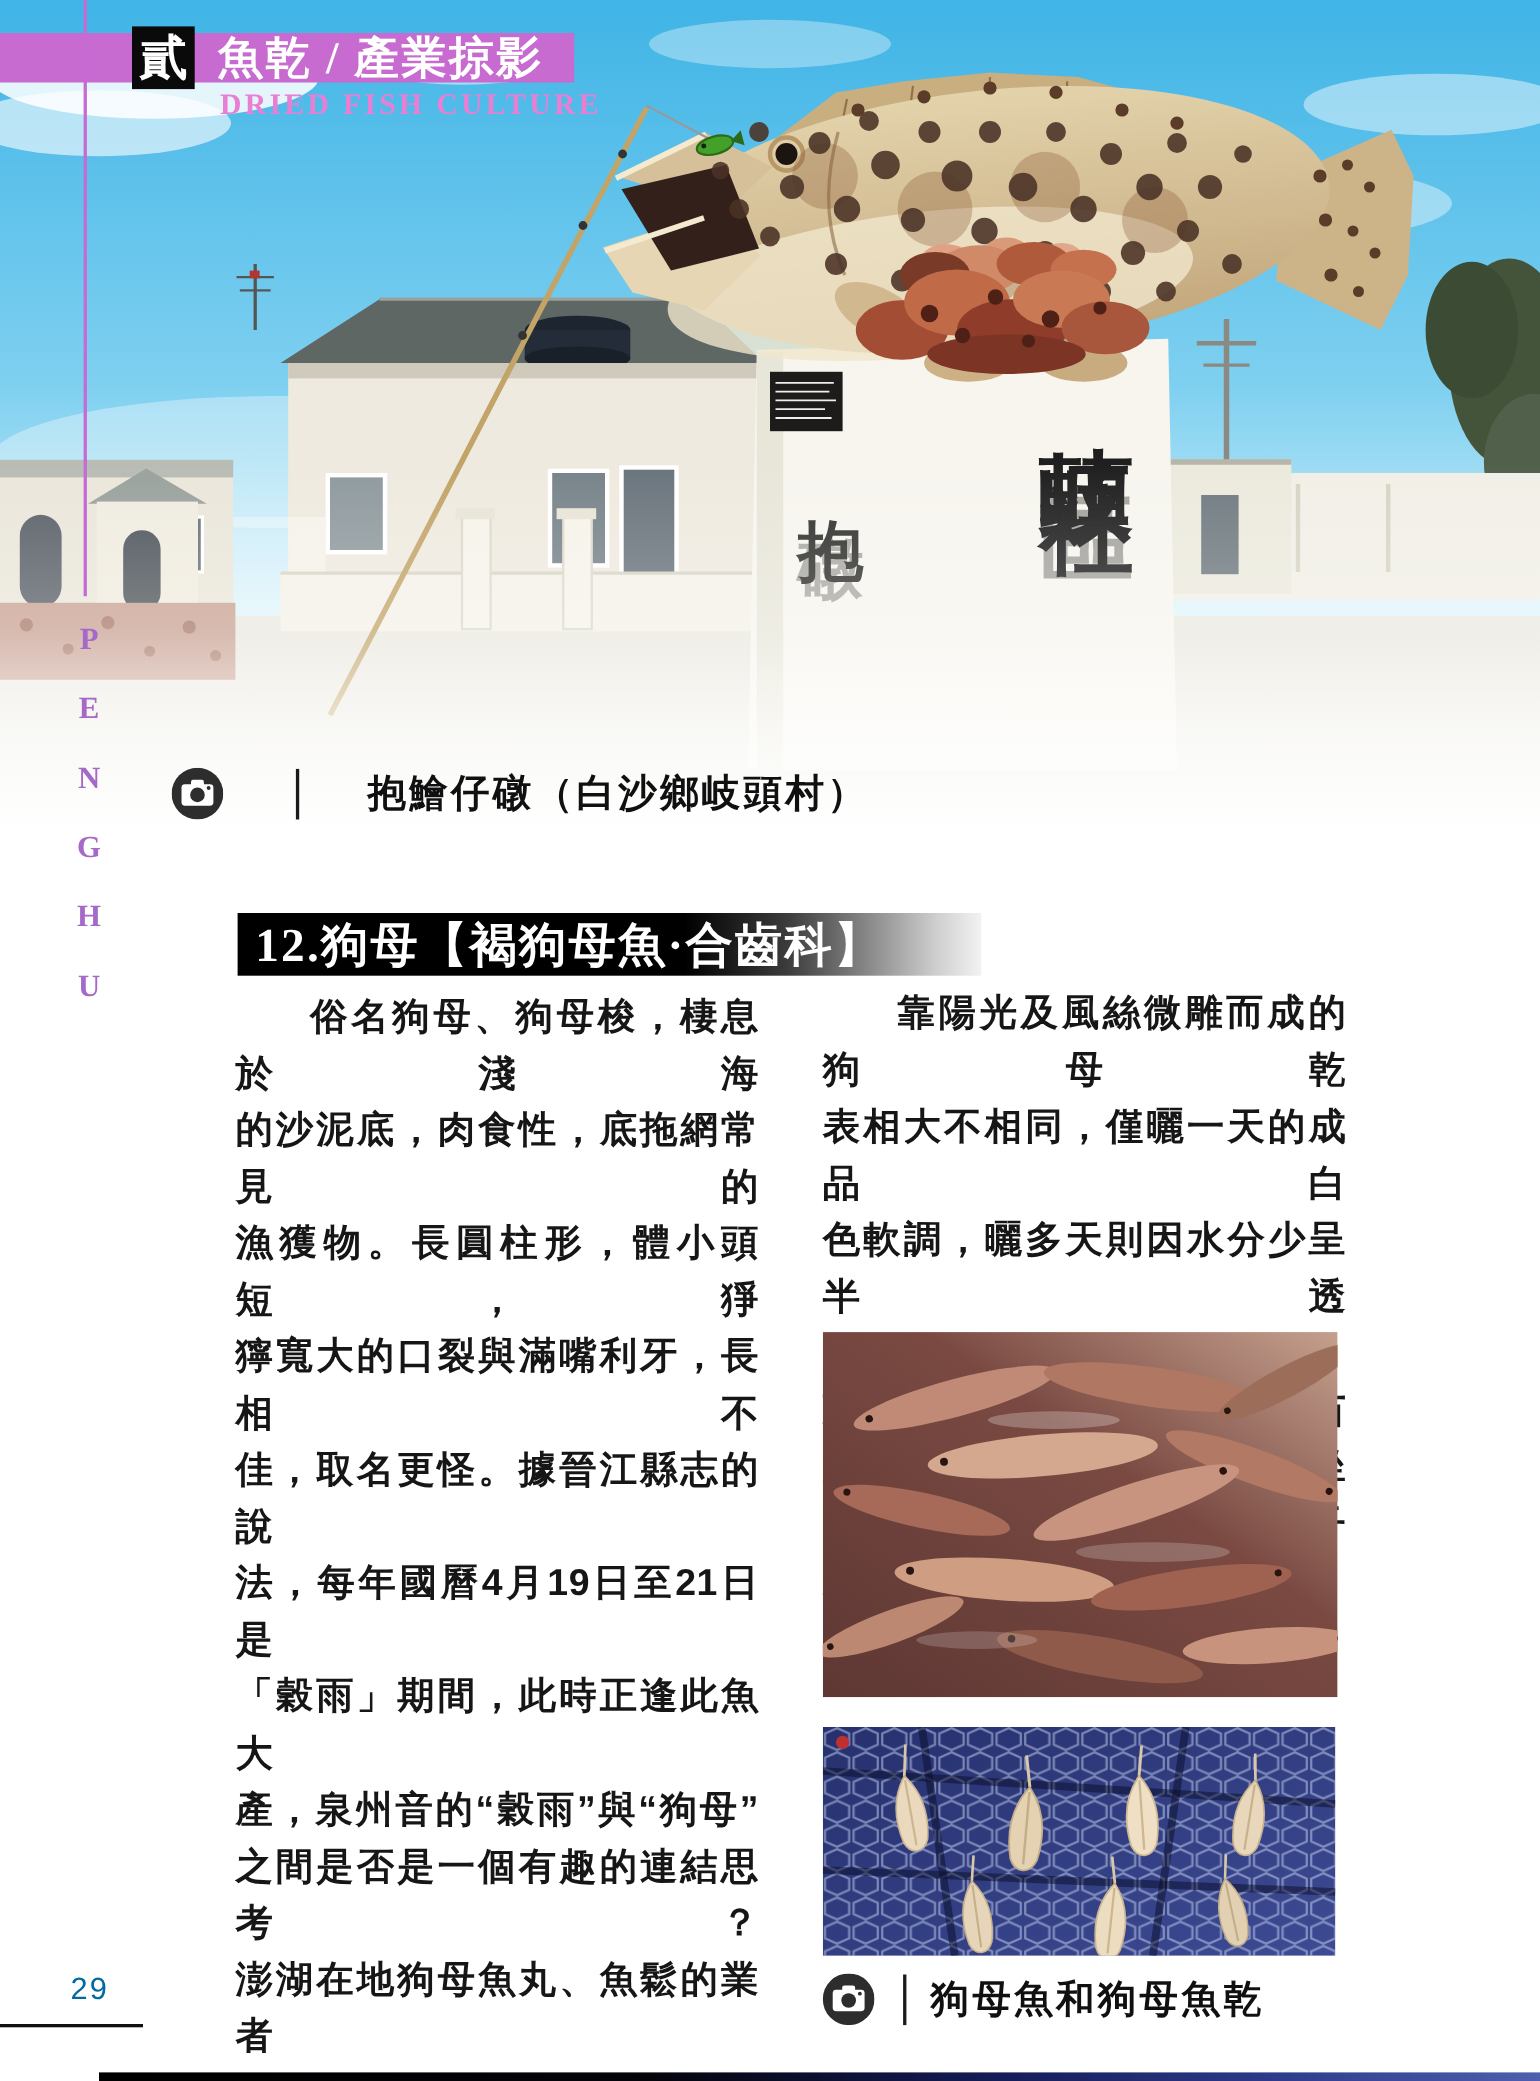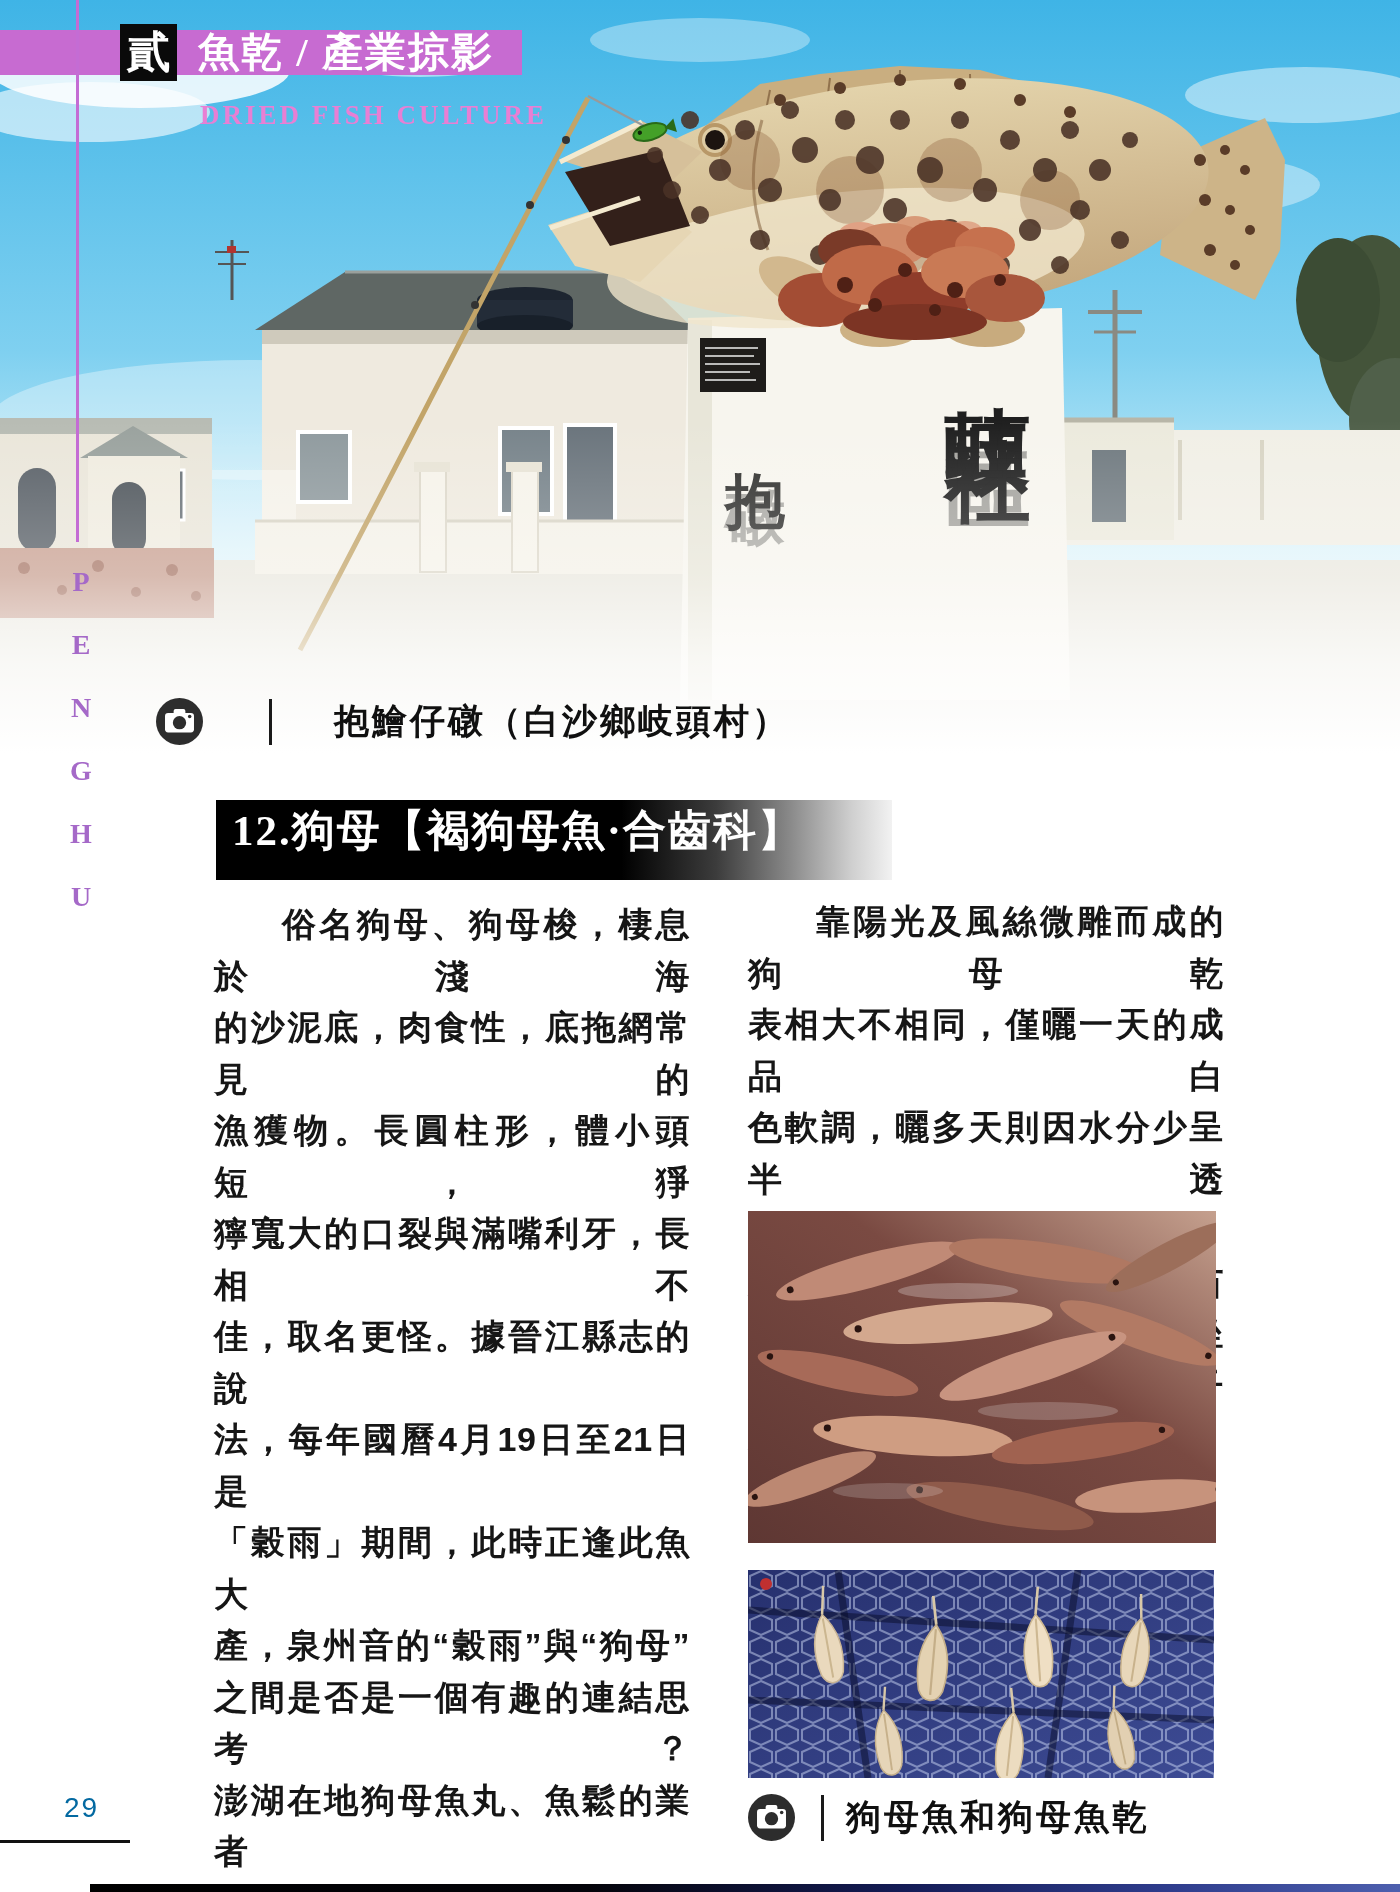--- a/index.html
+++ b/index.html
@@ -19,38 +19,38 @@
      background:linear-gradient(to bottom,rgba(255,255,255,0) 0%,rgba(255,255,255,.28) 42%,
      rgba(255,255,255,.72) 66%,#fff 90%);}
 
   
   .hdr-bar{position:absolute;left:0;top:30px;width:522px;height:45px;background:#c76bd1;}
   .hdr-box{position:absolute;left:120px;top:24px;width:57px;height:57px;background:#0a0a0a;
            color:#fff;font-size:44px;font-weight:bold;text-align:center;line-height:58px;}
   .hdr-title{position:absolute;left:198px;top:29px;height:46px;line-height:47px;color:#fff;
              font-size:41px;font-weight:bold;letter-spacing:2px;white-space:nowrap;}
   .hdr-sub{position:absolute;left:200px;top:80px;font-size:27px;font-weight:bold;
-           color:#e87fd4;letter-spacing:3px;white-space:nowrap;margin-top:20px;}
+           color:#e87fd4;letter-spacing:3px;white-space:nowrap;}
 
   
   .vline{position:absolute;left:76px;top:0;width:3px;height:542px;background:#c46cd4;}
   .penghu{position:absolute;left:62px;top:566px;width:38px;display:flex;flex-direction:column;
           gap:31px;align-items:center;font-family:"Liberation Serif","DejaVu Serif",serif;
           font-weight:bold;font-size:28px;color:#a569c8;}
 
   
   .caprow{position:absolute;display:flex;align-items:center;}
   .cap1{left:156px;top:698px;gap:40px;}
   .cap2{left:748px;top:1794px;text-align:right;}
   .camwrap{width:47px;height:47px;flex:0 0 47px;}
   .capdiv{width:3px;height:46px;background:#1a1a1a;margin:0 22px 0 26px;}
   .captext{font-size:35px;font-weight:bold;color:#101010;letter-spacing:3px;white-space:nowrap;}
 
   
-  .secbar{position:absolute;left:216px;top:800px;width:676px;height:80px;
+  .secbar{position:absolute;left:216px;top:830px;width:676px;height:57px;
      background:linear-gradient(to right,#000 0%,#000 60%,#3c3c3c 74%,#8a8a8a 85%,#cfcfcf 94%,#f2f2f2 100%);}
   .secbar span{display:block;padding-left:16px;color:#fff;font-size:43px;font-weight:bold;
      line-height:61px;letter-spacing:2px;font-family:"Liberation Serif","DejaVu Serif",serif;white-space:nowrap;}
 
   
   .col{position:absolute;width:476px;color:#161616;}
   .lcol{left:214px;top:899px;}
   .rcol{left:748px;top:899px;font-family:Liberation Mono, monospace;}
   .line{font-size:34px;line-height:51.5px;font-weight:bold;text-align:justify;
         text-align-last:justify;letter-spacing:0.5px;}

